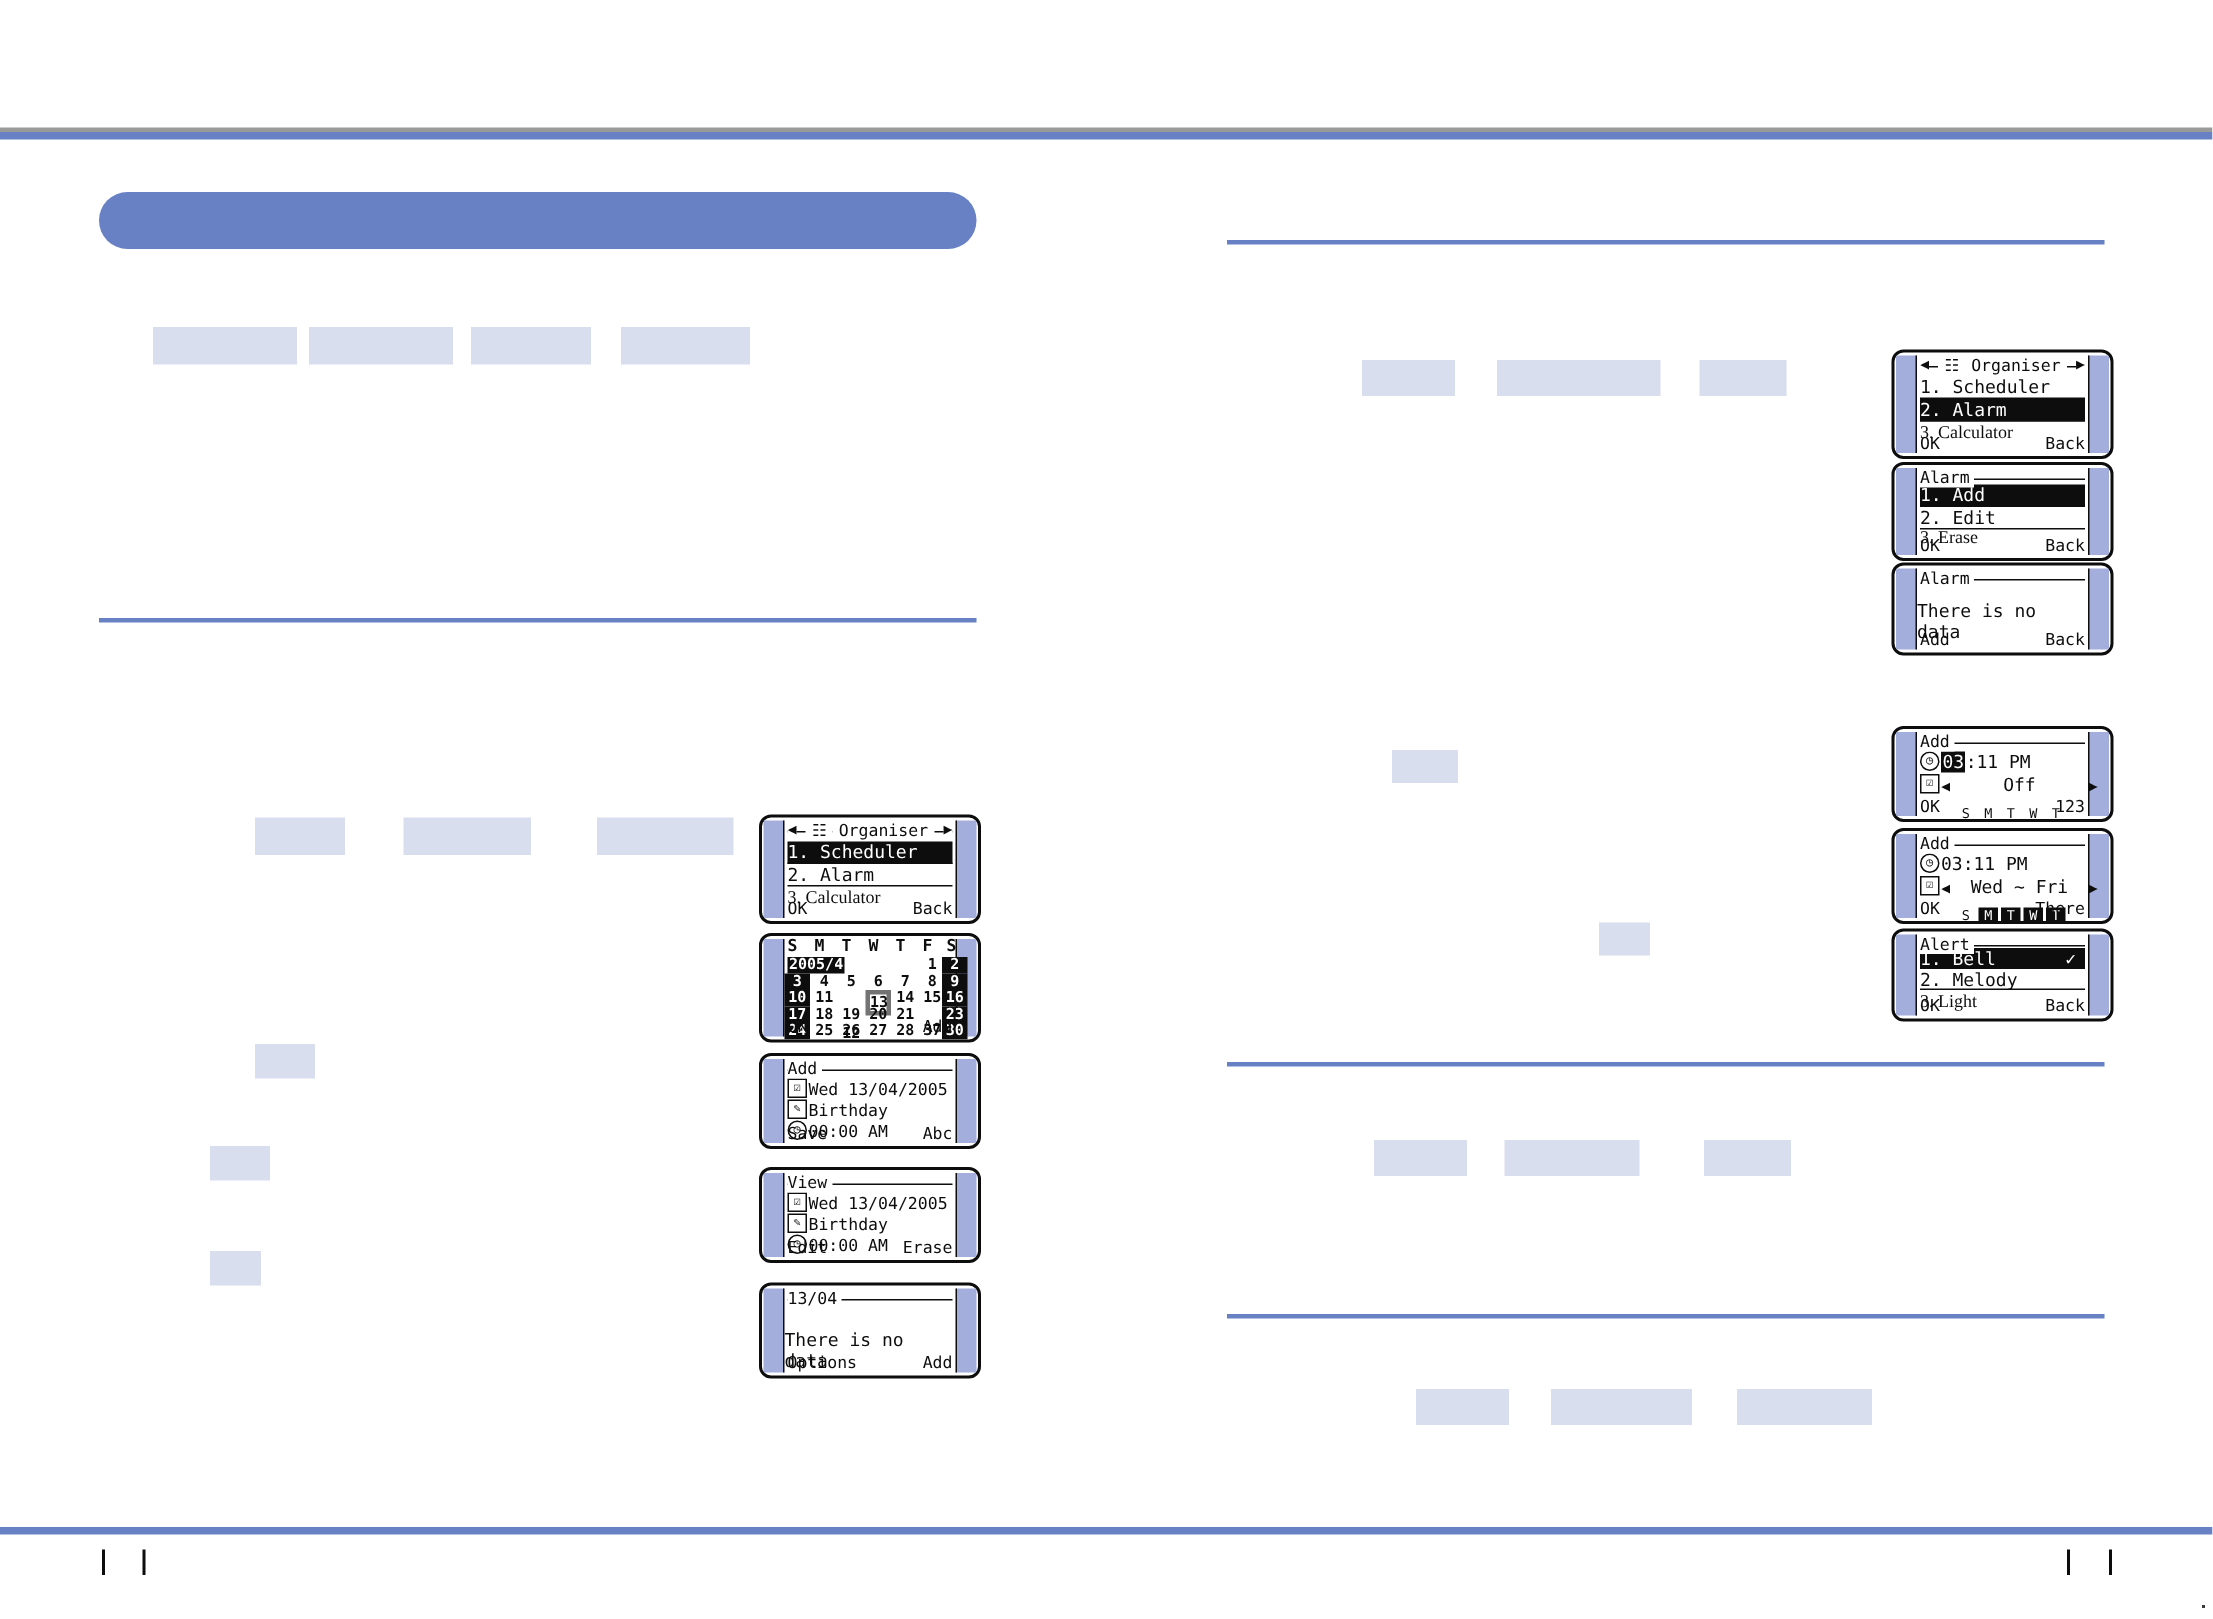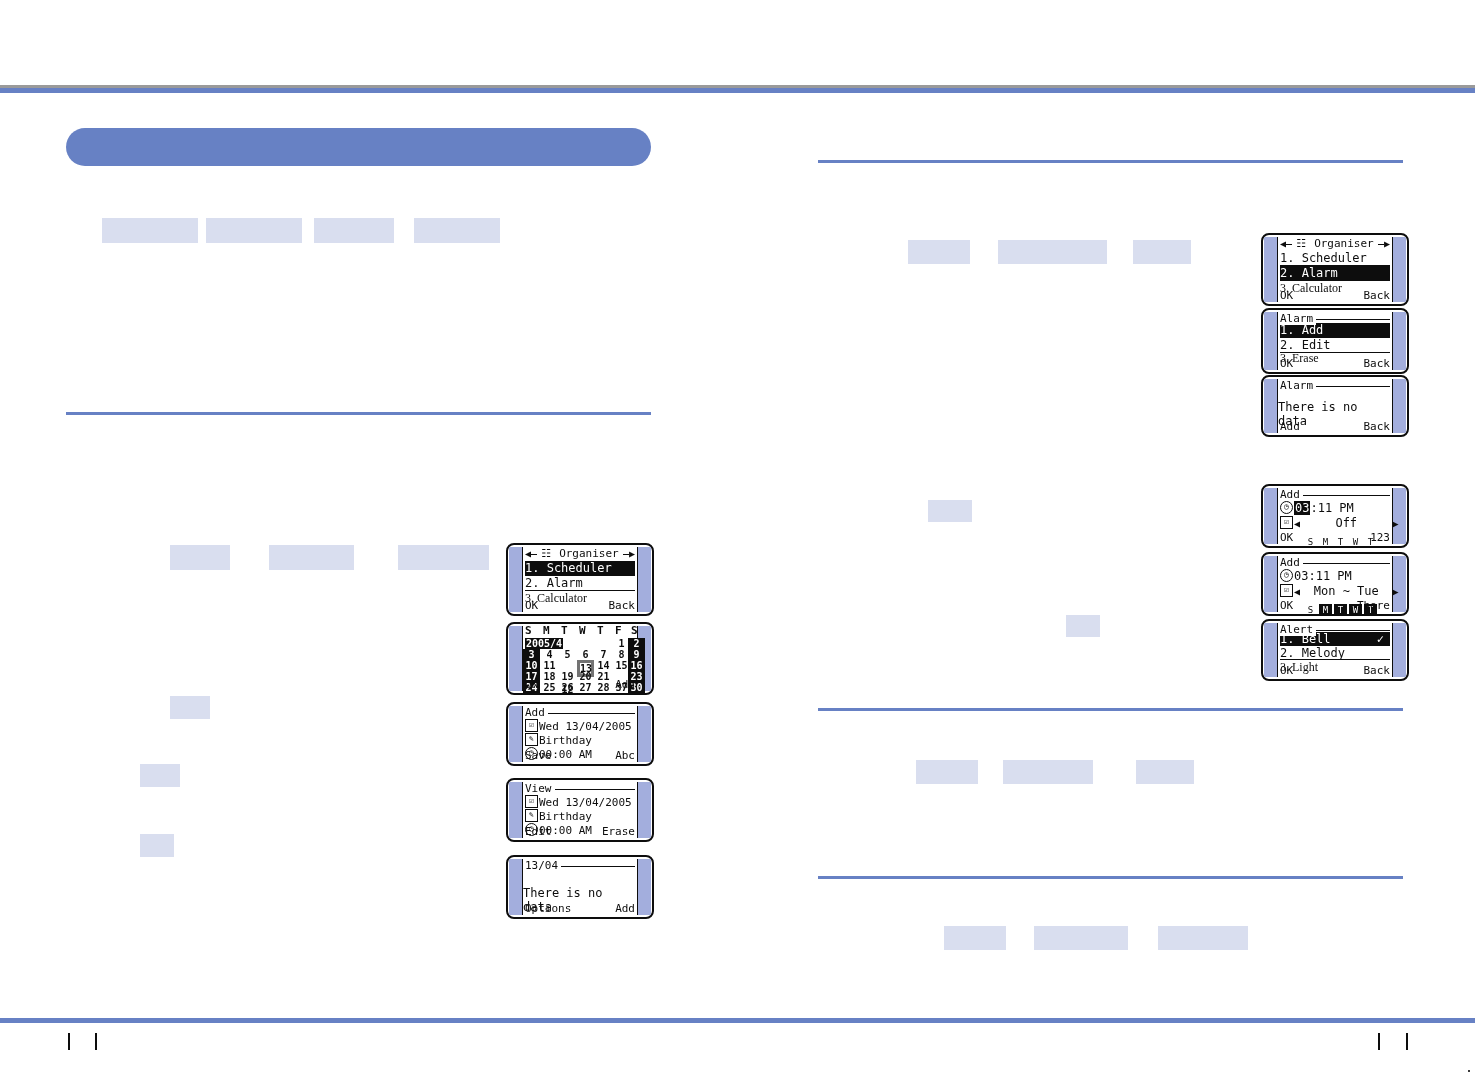--- a/index.html
+++ b/index.html
@@ -407,21 +407,21 @@
     <div class="screen">
       <div class="lcd-title">
         <span class="rule"></span>
         <span class="tt">Add</span>
       </div>
       <div style="position:absolute;left:2px;top:14px;font-size:12px;white-space:nowrap;">
         <span class="icn round">◷</span><span>03:11 PM</span>
       </div>
       <div style="position:absolute;left:2px;right:2px;top:29px;font-size:12px;white-space:nowrap;">
         <span class="icn">☑</span><span class="arrow">◀</span>
-        <span style="display:inline-block;width:78px;text-align:center;">Mon ~ Tue</span>
+        <span style="display:inline-block;width:78px;text-align:center;">Wed ~ Fri</span>
         <span class="arrow">▶</span>
       </div>
       <div class="dayboxes" style="top:43px;left:26px;">
         <span class="dbx">S</span><span class="dbx on">M</span><span class="dbx on">T</span><span class="dbx on">W</span><span class="dbx on">T</span>
       </div>
       <div class="soft">
         <span class="lk">OK</span>
         <span class="rk">There</span>
       </div>
     </div>

